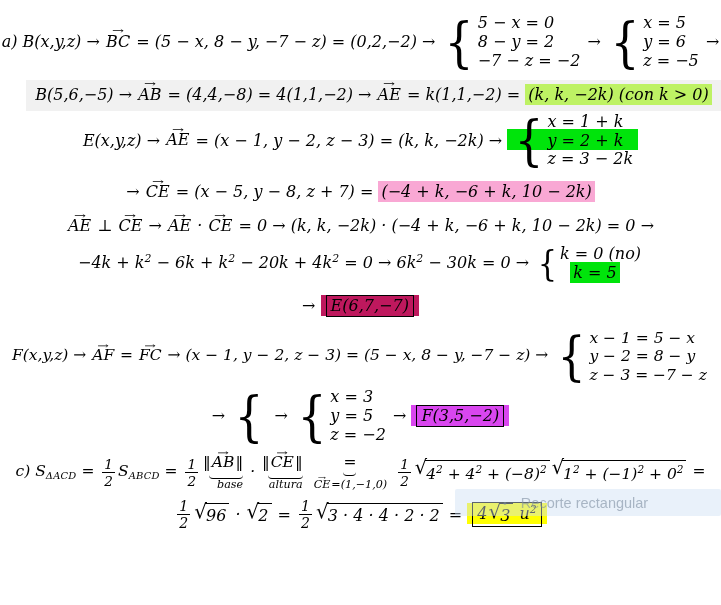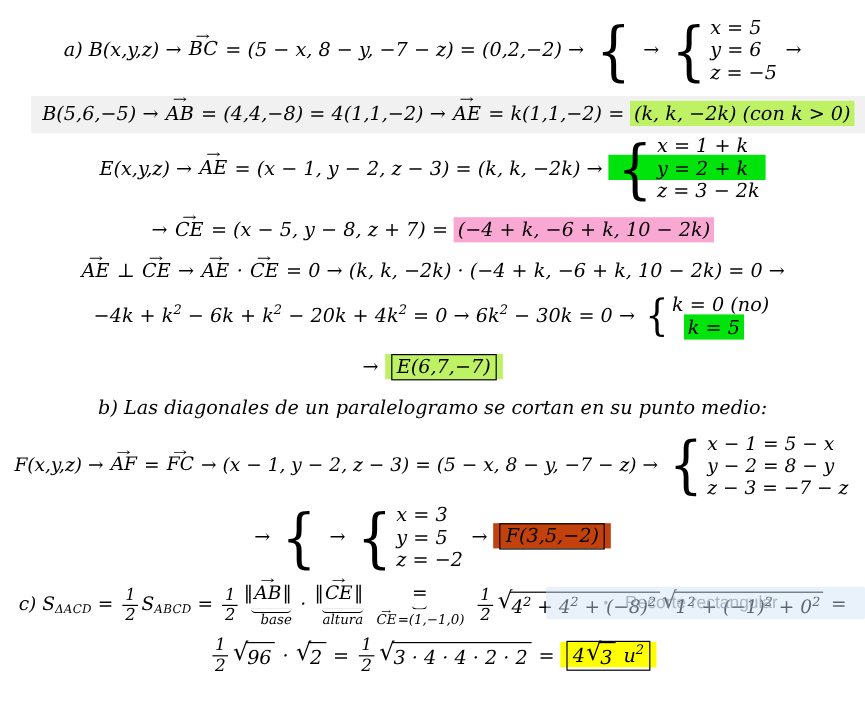--- a/index.html
+++ b/index.html
@@ -60,20 +60,25 @@
     font-family:"Liberation Sans","DejaVu Sans",sans-serif;font-style:normal;font-size:14.5px;
     color:rgba(125,142,160,0.6);}
   .ov-bullet{font-size:11px;color:rgba(125,142,160,0.55);}
 </style>
 </head>
 <body>
 
 <div class="doc">
   <div class="line l1">a) B(x,y,z) → <span class="vec">BC</span> = (5 − x, 8 − y, −7 − z) = (0,2,−2) → <span class="sys">
         <span class="brace" style="font-size: 3.36em;">{</span>
+        <span class="sys-rows">
+          <span class="sys-row">5 − x = 0</span>
+          <span class="sys-row">8 − y = 2</span>
+          <span class="sys-row">−7 − z = −2</span>
+        </span>
       </span> → <span class="sys">
         <span class="brace" style="font-size: 3.36em;">{</span>
         <span class="sys-rows">
           <span class="sys-row">x = 5</span>
           <span class="sys-row">y = 6</span>
           <span class="sys-row">z = −5</span>
         </span>
       </span> →</div>
   <div class="line l2" style="background: rgb(241, 241, 241);">B(5,6,−5) → <span class="vec">AB</span> = (4,4,−8) = 4(1,1,−2) → <span class="vec">AE</span> = k(1,1,−2) = <span class="hl" style="background: #bef264;">(k, k, −2k)  (con k &gt; 0)</span></div>
   <div class="line l3">E(x,y,z) → <span class="vec">AE</span> = (x − 1, y − 2, z − 3) = (k, k, −2k) → <span class="hl" style="background: rgb(0, 228, 11);"><span class="sys">
@@ -86,40 +91,39 @@
         </span></span></div>
   <div class="line l4">→ <span class="vec">CE</span> = (x − 5, y − 8, z + 7) = <span class="hl" style="background: #f9a8d4;">(−4 + k, −6 + k, 10 − 2k)</span></div>
   <div class="line l5"><span class="vec">AE</span> ⊥ <span class="vec">CE</span> → <span class="vec">AE</span> · <span class="vec">CE</span> = 0 → (k, k, −2k) · (−4 + k, −6 + k, 10 − 2k) = 0 →</div>
   <div class="line l6">−4k + k<sup class="sup">2</sup> − 6k + k<sup class="sup">2</sup> − 20k + 4k<sup class="sup">2</sup> = 0 → 6k<sup class="sup">2</sup> − 30k = 0 → <span class="sys">
         <span class="brace" style="font-size: 2.24em;">{</span>
         <span class="sys-rows">
           <span class="sys-row">k = 0 (no)</span>
           <span class="sys-row">&nbsp;&nbsp;<span class="hl" style="background: rgb(0, 228, 11);">k = 5</span></span>
         </span>
       </span></div>
-  <div class="line l7">→ <span class="hl" style="background: #bef264;"><span class="box">E(6,7,−7)</span></span></div>
-  <div class="line l8">b) Las diagonales de un paralelogramo se cortan en su punto medio:</div>
+  <div class="line l7">→ <span class="hl" style="background: #be185d;"><span class="box">E(6,7,−7)</span></span></div>
   <div class="line l9">F(x,y,z) → <span class="vec">AF</span> = <span class="vec">FC</span> → (x − 1, y − 2, z − 3) = (5 − x, 8 − y, −7 − z) → <span class="sys">
         <span class="brace" style="font-size: 3.36em;">{</span>
         <span class="sys-rows">
           <span class="sys-row">x − 1 = 5 − x</span>
           <span class="sys-row">y − 2 = 8 − y</span>
           <span class="sys-row">z − 3 = −7 − z</span>
         </span>
       </span></div>
   <div class="line l10">→ <span class="sys">
         <span class="brace" style="font-size: 3.36em;">{</span>
       </span> → <span class="sys">
         <span class="brace" style="font-size: 3.36em;">{</span>
         <span class="sys-rows">
           <span class="sys-row">x = 3</span>
           <span class="sys-row">y = 5</span>
           <span class="sys-row">z = −2</span>
         </span>
-      </span> → <span class="hl" style="background: #c2410c; text-decoration: underline;"><span class="box">F(3,5,−2)</span></span></div>
+      </span> → <span class="hl" style="background: #d946ef; text-decoration: underline;"><span class="box">F(3,5,−2)</span></span></div>
   <div class="line l11">c)  S<sub class="sub">ΔACD</sub> = <span class="fr">
         <span class="fr-n">1</span>
         <span class="fr-d">2</span>
       </span>S<sub class="sub">ABCD</sub> = <span class="fr">
         <span class="fr-n">1</span>
         <span class="fr-d">2</span>
       </span><span class="ub">
         <span class="ub-c">‖<span class="vec">AB</span>‖</span>
         <span class="ub-arc"></span>
         <span class="ub-l">base</span>

